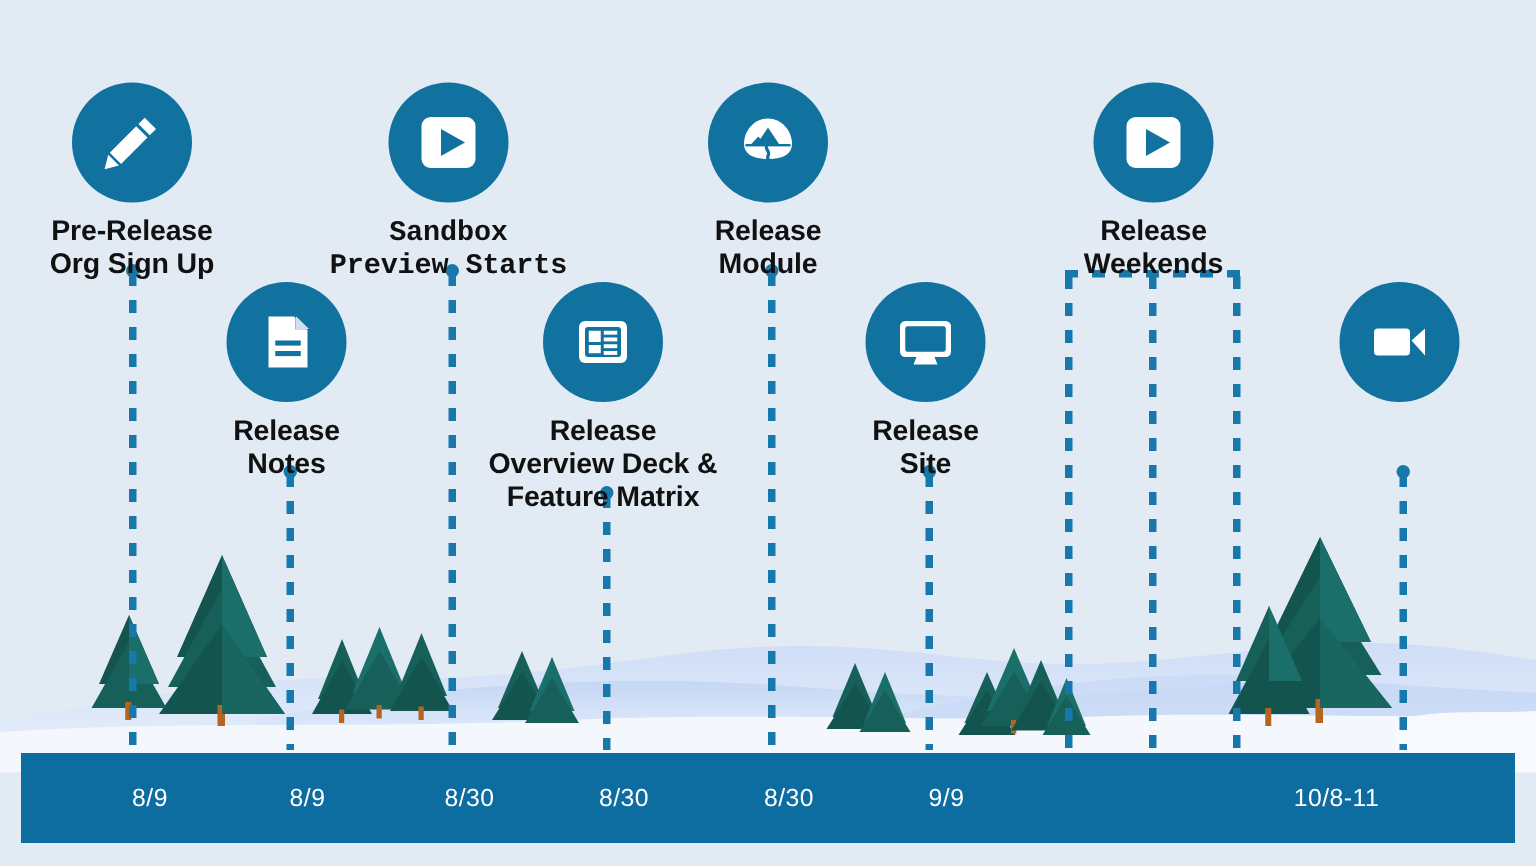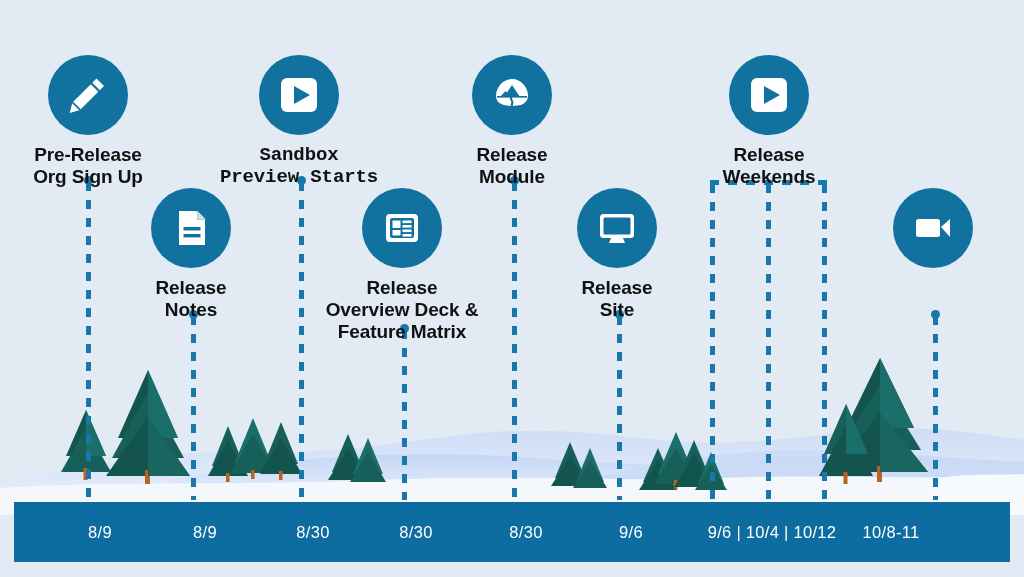--- a/index.html
+++ b/index.html
@@ -323,18 +323,17 @@
       </svg>
     </div>
   </div>
 
   <div id="datebar">
     <div class="dcell" style="left:22px;  width:128px;">8/9</div>
     <div class="dcell" style="left:127px; width:128px;">8/9</div>
     <div class="dcell" style="left:235px; width:128px;">8/30</div>
     <div class="dcell" style="left:338px; width:128px;">8/30</div>
     <div class="dcell" style="left:448px; width:128px;">8/30</div>
-    <div class="dcell" style="left:553px; width:128px;">9/6</div>
-    <div class="dcell" style="left:678px; width:160px;">9/6 | 10/4 | 10/12</div>
+    <div class="dcell" style="left:553px; width:128px;">9/9</div>
     <div class="dcell" style="left:813px; width:128px;">10/8-11</div>
   </div>
 
 </div>
 
 </body></html>

